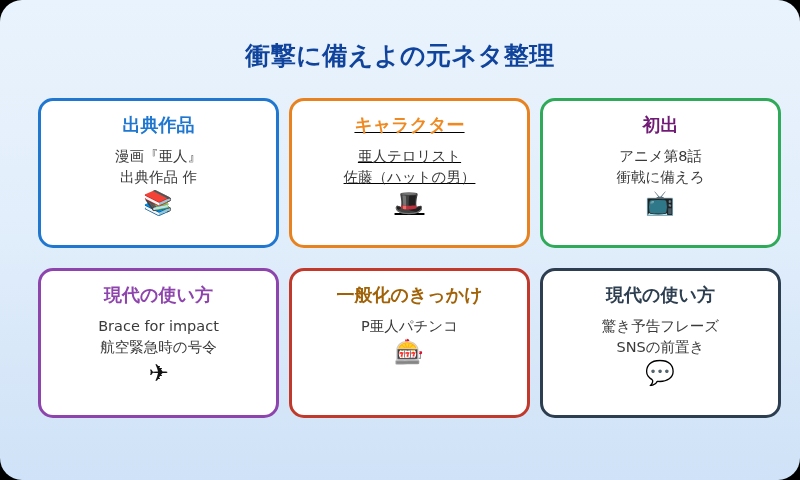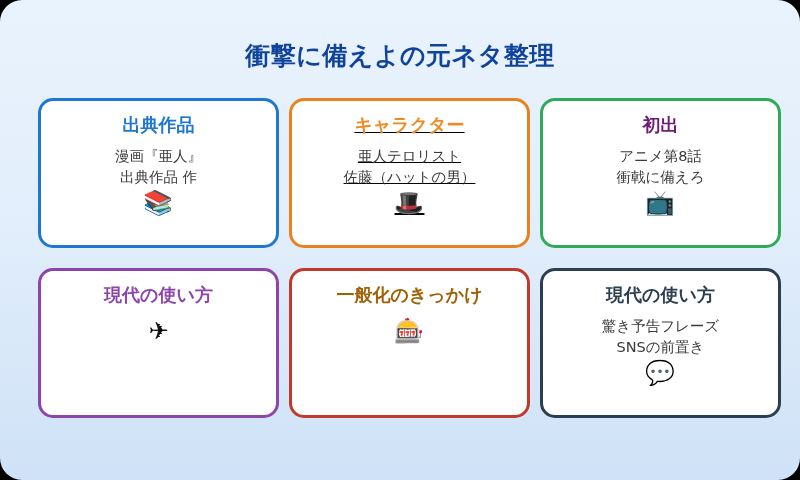--- a/index.html
+++ b/index.html
@@ -131,26 +131,31 @@
       <div class="card-title">初出</div>
       <div class="card-body">
         <span class="line">アニメ第8話</span>
         <span class="line">衝戟に備えろ</span>
       </div>
       <div class="card-icon">📺</div>
     </div>
 
     <div class="card c-purple">
       <div class="card-title">現代の使い方</div>
+      <div class="card-body">
+        <span class="line">Brace for impact</span>
+        <span class="line">航空緊急時の号令</span>
+      </div>
       <div class="card-icon">✈</div>
     </div>
 
     <div class="card c-red">
       <div class="card-title">一般化のきっかけ</div>
       <div class="card-body">
+        <span class="line">P亜人パチンコ</span>
       </div>
       <div class="card-icon">🎰</div>
     </div>
 
     <div class="card c-navy">
       <div class="card-title">現代の使い方</div>
       <div class="card-body">
         <span class="line">驚き予告フレーズ</span>
         <span class="line">SNSの前置き</span>
       </div>

